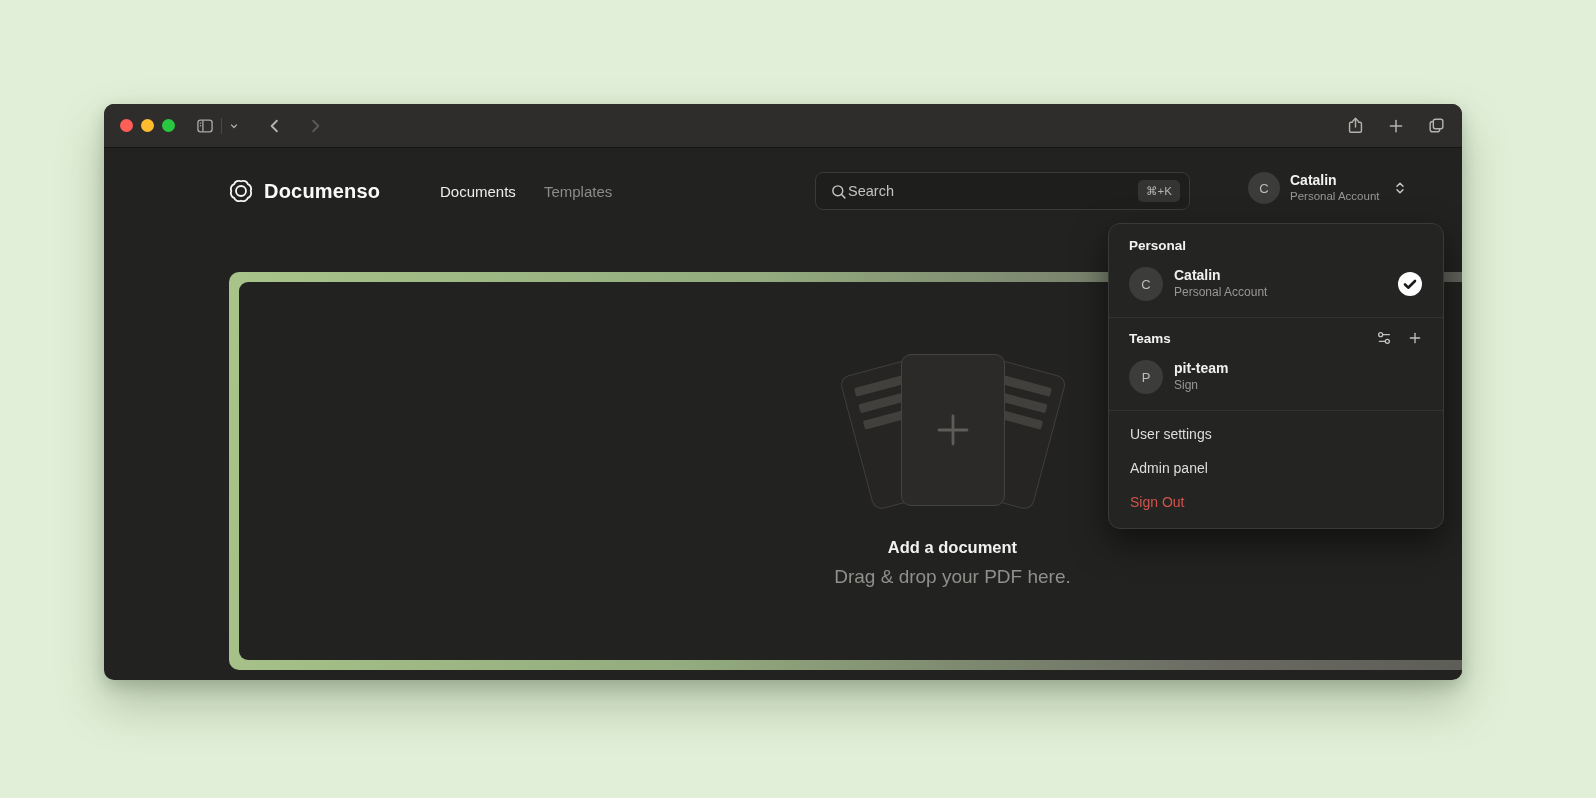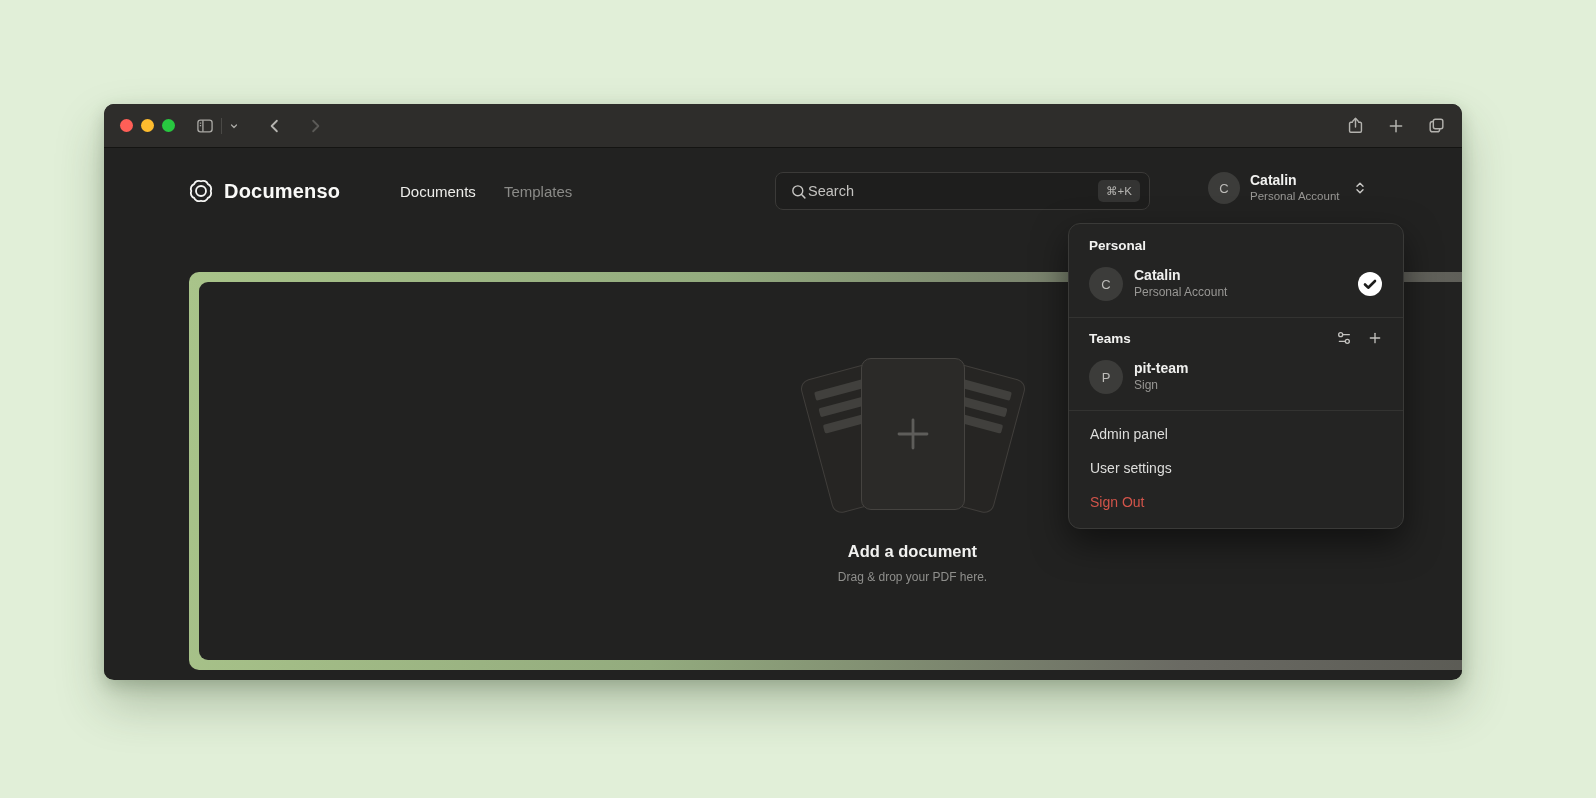--- a/index.html
+++ b/index.html
@@ -43,21 +43,21 @@
     background: #343331; border: 1px solid #474641; border-radius: 7px;
     display: flex; align-items: center; justify-content: center;
     color: #d8d7d4; font-size: 13px;
   }
   .urlbar .lock { color: #b3b2ae; margin-right: 6px; display: flex; }
   .urlbar .reload { position: absolute; right: 9px; color: #b3b2ae; display: flex; }
 
   .chrome-right { margin-left: auto; display: flex; align-items: center; gap: 22px; color: #b3b2ae; }
 
   
-  .app { position: relative; height: 531px; background: #222221; }
+  .app { position: relative; height: 531px; background: #222221; margin-left: 40px; }
 
   .brand { position: absolute; left: 84px; top: 30px; display: flex; align-items: center; gap: 10px; }
   .brand .logo { color: #f5f5f3; display: flex; }
   .brand .brand-name { font-size: 20px; font-weight: 700; color: #fafaf8; letter-spacing: .2px; }
 
   .nav { position: absolute; left: 296px; top: 35px; display: flex; gap: 28px; font-size: 15px; font-weight: 400; }
   .nav-item { cursor: pointer; }
   .nav-item.active { color: #ededea; }
   .nav-item.muted { color: #8b8b88; }
 
@@ -124,21 +124,21 @@
   .card.side { width: 96px; height: 138px; top: 9px; padding-top: 13px; }
   .card.left-card { left: 18px; transform: rotate(-15deg); }
   .card.right-card { right: 18px; transform: rotate(15deg); }
   .bar { height: 9px; border-radius: 2px; background: #41403d; margin: 0 11px 8px; }
   .card.center-card {
     left: 64px; top: 0; width: 104px; height: 152px; background: #2b2a28; border-color: #454340;
     display: flex; align-items: center; justify-content: center;
   }
   .plus-glyph { color: #5e5d5a; display: flex; }
   .dz-title { font-size: 16.5px; font-weight: 700; color: #f2f2f0; margin-bottom: 9px; }
-  .dz-sub { font-size: 12px; color: #8f8f8c; }
+  .dz-sub { font-size: 19px; color: #8f8f8c; }
 
   svg { display: block; }
 </style>
 </head>
 <body>
 
 <div class="window">
 
   <div class="chrome">
     <div class="traffic">
@@ -311,20 +311,20 @@
         <div class="menu-item-row">
           <span class="avatar a34">P</span>
           <span>
             <div class="mi-name">pit-team</div>
             <div class="mi-sub">Sign</div>
           </span>
         </div>
       </div>
       <div class="menu-divider"></div>
       <div class="menu-simple-sec">
+        <div class="menu-simple">User settings</div>
         <div class="menu-simple">Admin panel</div>
-        <div class="menu-simple">User settings</div>
         <div class="menu-simple danger">Sign Out</div>
       </div>
     </div>
 
   </div>
 </div>
 
 </body></html>

